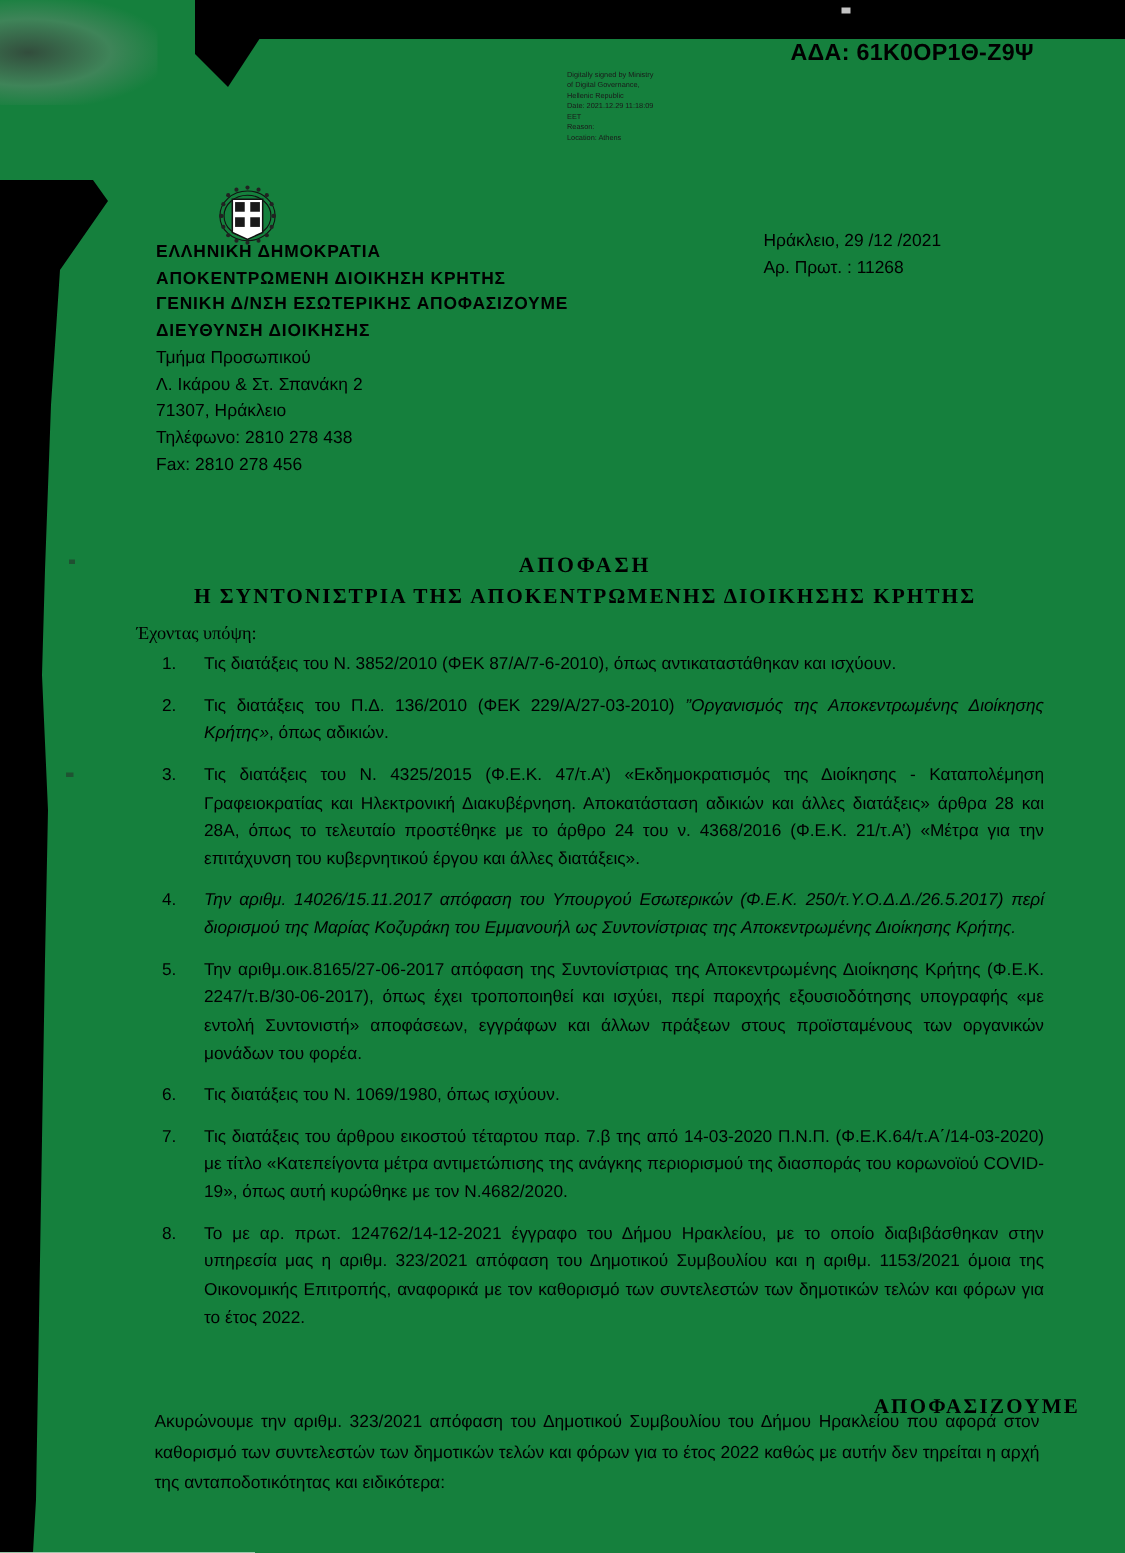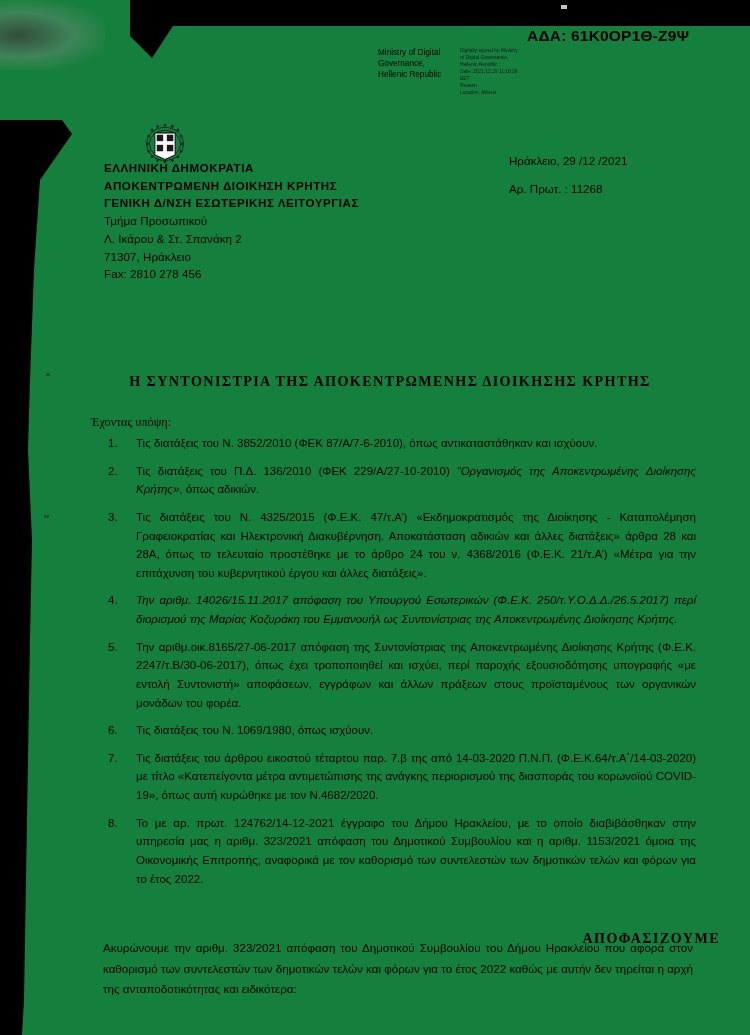--- a/index.html
+++ b/index.html
@@ -151,21 +151,21 @@
     top: 152px;
     width: 230px;
     font-size: 11.6px;
     line-height: 1.5;
   }
   #publish-notice {
     font-weight: 700;
     letter-spacing: 0.25px;
     margin-bottom: 22px;
   }
-  #issue-place-date { margin-bottom: 11px; }
+  #issue-place-date { margin-bottom: 1px; }
 
   
   #decision-title-block {
     position: absolute;
     left: 60px;
     top: 369px;
     width: 660px;
     text-align: center;
     font-family: "Liberation Serif", serif;
   }
@@ -248,25 +248,20 @@
   <div class="scan-artifact" id="artifact-top-wedge"></div>
   <div class="scan-artifact" id="artifact-left"></div>
   <div id="artifact-smudge"></div>
   <div class="scan-artifact" id="artifact-speck-a"></div>
   <div class="scan-artifact" id="artifact-speck-b"></div>
   <div class="scan-artifact" id="artifact-speck-c"></div>
 
   <div id="ada-code">ΑΔΑ: 61Κ0ΟΡ1Θ-Ζ9Ψ</div>
 
   <div id="signature-block">
-    <div id="signature-authority">
-      <div>Ministry of Digital</div>
-      <div>Governance,</div>
-      <div>Hellenic Republic</div>
-    </div>
     <div id="signature-details">
       <div>Digitally signed by Ministry</div>
       <div>of Digital Governance,</div>
       <div>Hellenic Republic</div>
       <div>Date: 2021.12.29 11:18:09</div>
       <div>EET</div>
       <div>Reason:</div>
       <div>Location: Athens</div>
     </div>
   </div>
@@ -299,45 +294,48 @@
       <rect x="32" y="32" width="14" height="14"></rect>
       <rect x="54" y="32" width="14" height="14"></rect>
       <rect x="32" y="54" width="14" height="14"></rect>
       <rect x="54" y="54" width="14" height="14"></rect>
     </g>
   </svg>
 
   <div id="letterhead">
     <div class="bold-line">ΕΛΛΗΝΙΚΗ ΔΗΜΟΚΡΑΤΙΑ</div>
     <div class="bold-line">ΑΠΟΚΕΝΤΡΩΜΕΝΗ ΔΙΟΙΚΗΣΗ ΚΡΗΤΗΣ</div>
-    <div class="bold-line">ΓΕΝΙΚΗ Δ/ΝΣΗ ΕΣΩΤΕΡΙΚΗΣ ΛΕΙΤΟΥΡΓΙΑΣ</div>
+    <div class="bold-line">ΓΕΝΙΚΗ Δ/ΝΣΗ ΕΣΩΤΕΡΙΚΗΣ ΑΠΟΦΑΣΙΖΟΥΜΕ</div>
+    <div class="bold-line">ΔΙΕΥΘΥΝΣΗ ΔΙΟΙΚΗΣΗΣ</div>
     <div class="plain-line">Τμήμα Προσωπικού</div>
     <div class="plain-line">Λ. Ικάρου &amp; Στ. Σπανάκη 2</div>
     <div class="plain-line">71307, Ηράκλειο</div>
+    <div class="plain-line">Τηλέφωνο: 2810 278 438</div>
     <div class="plain-line">Fax: 2810 278 456</div>
   </div>
 
   <div id="right-header">
     <div id="issue-place-date">Ηράκλειο, 29 /12 /2021</div>
     <div>Αρ. Πρωτ. : 11268</div>
   </div>
 
   <div id="decision-title-block">
+    <div id="decision-word">ΑΠΟΦΑΣΗ</div>
     <div id="decision-authority">Η ΣΥΝΤΟΝΙΣΤΡΙΑ ΤΗΣ ΑΠΟΚΕΝΤΡΩΜΕΝΗΣ ΔΙΟΙΚΗΣΗΣ ΚΡΗΤΗΣ</div>
   </div>
   <div id="preamble-lead">Έχοντας υπόψη:</div>
 
   <ol id="considerations">
     <li>
       <span class="num">1.</span>
       <span>Τις διατάξεις του Ν. 3852/2010 (ΦΕΚ 87/Α/7-6-2010), όπως αντικαταστάθηκαν και ισχύουν.</span>
     </li>
     <li>
       <span class="num">2.</span>
-      <span>Τις διατάξεις του Π.Δ. 136/2010 (ΦΕΚ 229/Α/27-10-2010) </span><span class="it">”Οργανισμός της Αποκεντρωμένης Διοίκησης Κρήτης»</span><span>, όπως αδικιών.</span>
+      <span>Τις διατάξεις του Π.Δ. 136/2010 (ΦΕΚ 229/Α/27-03-2010) </span><span class="it">”Οργανισμός της Αποκεντρωμένης Διοίκησης Κρήτης»</span><span>, όπως αδικιών.</span>
     </li>
     <li>
       <span class="num">3.</span>
       <span>Τις διατάξεις του Ν. 4325/2015 (Φ.Ε.Κ. 47/τ.Α’) «Εκδημοκρατισμός της Διοίκησης - Καταπολέμηση Γραφειοκρατίας και Ηλεκτρονική Διακυβέρνηση. Αποκατάσταση αδικιών και άλλες διατάξεις» άρθρα 28 και 28Α, όπως το τελευταίο προστέθηκε με το άρθρο 24 του ν. 4368/2016 (Φ.Ε.Κ. 21/τ.Α’) «Μέτρα για την επιτάχυνση του κυβερνητικού έργου και άλλες διατάξεις».</span>
     </li>
     <li>
       <span class="num">4.</span>
       <span class="it">Την αριθμ. 14026/15.11.2017 απόφαση του Υπουργού Εσωτερικών (Φ.Ε.Κ. 250/τ.Υ.Ο.Δ.Δ./26.5.2017) περί διορισμού της Μαρίας Κοζυράκη του Εμμανουήλ ως Συντονίστριας της Αποκεντρωμένης Διοίκησης Κρήτης.</span>
     </li>
     <li>

